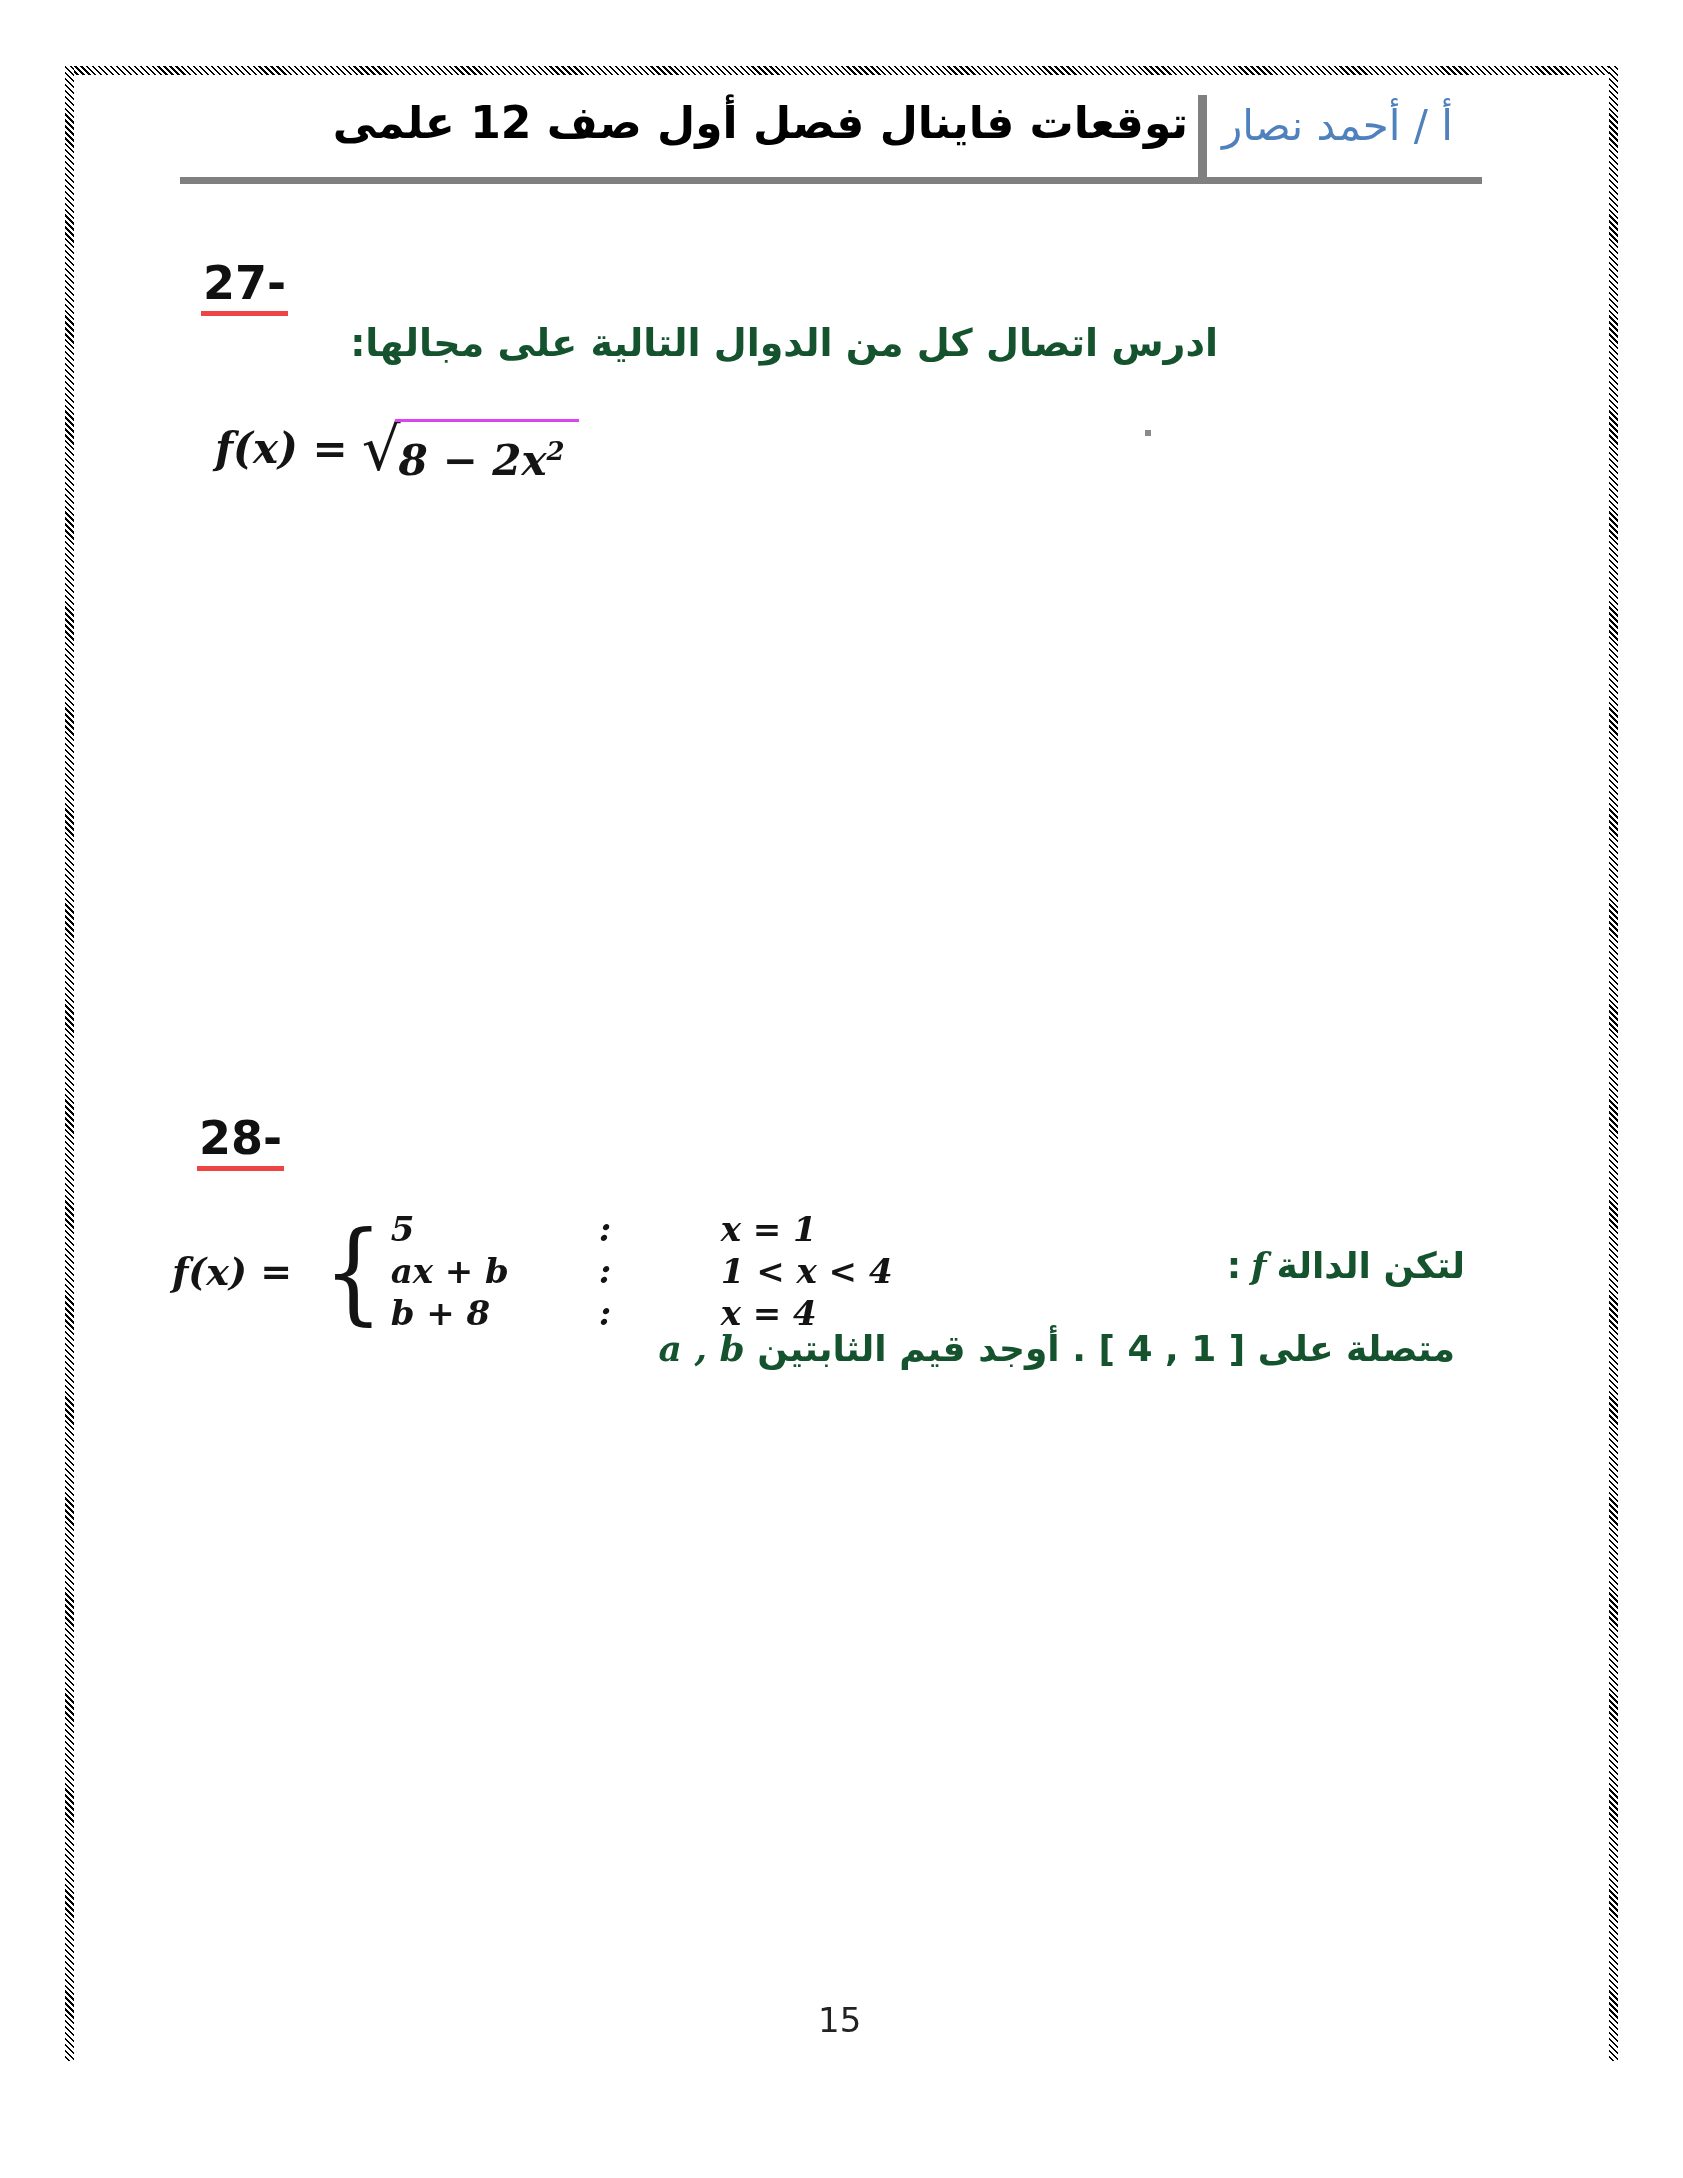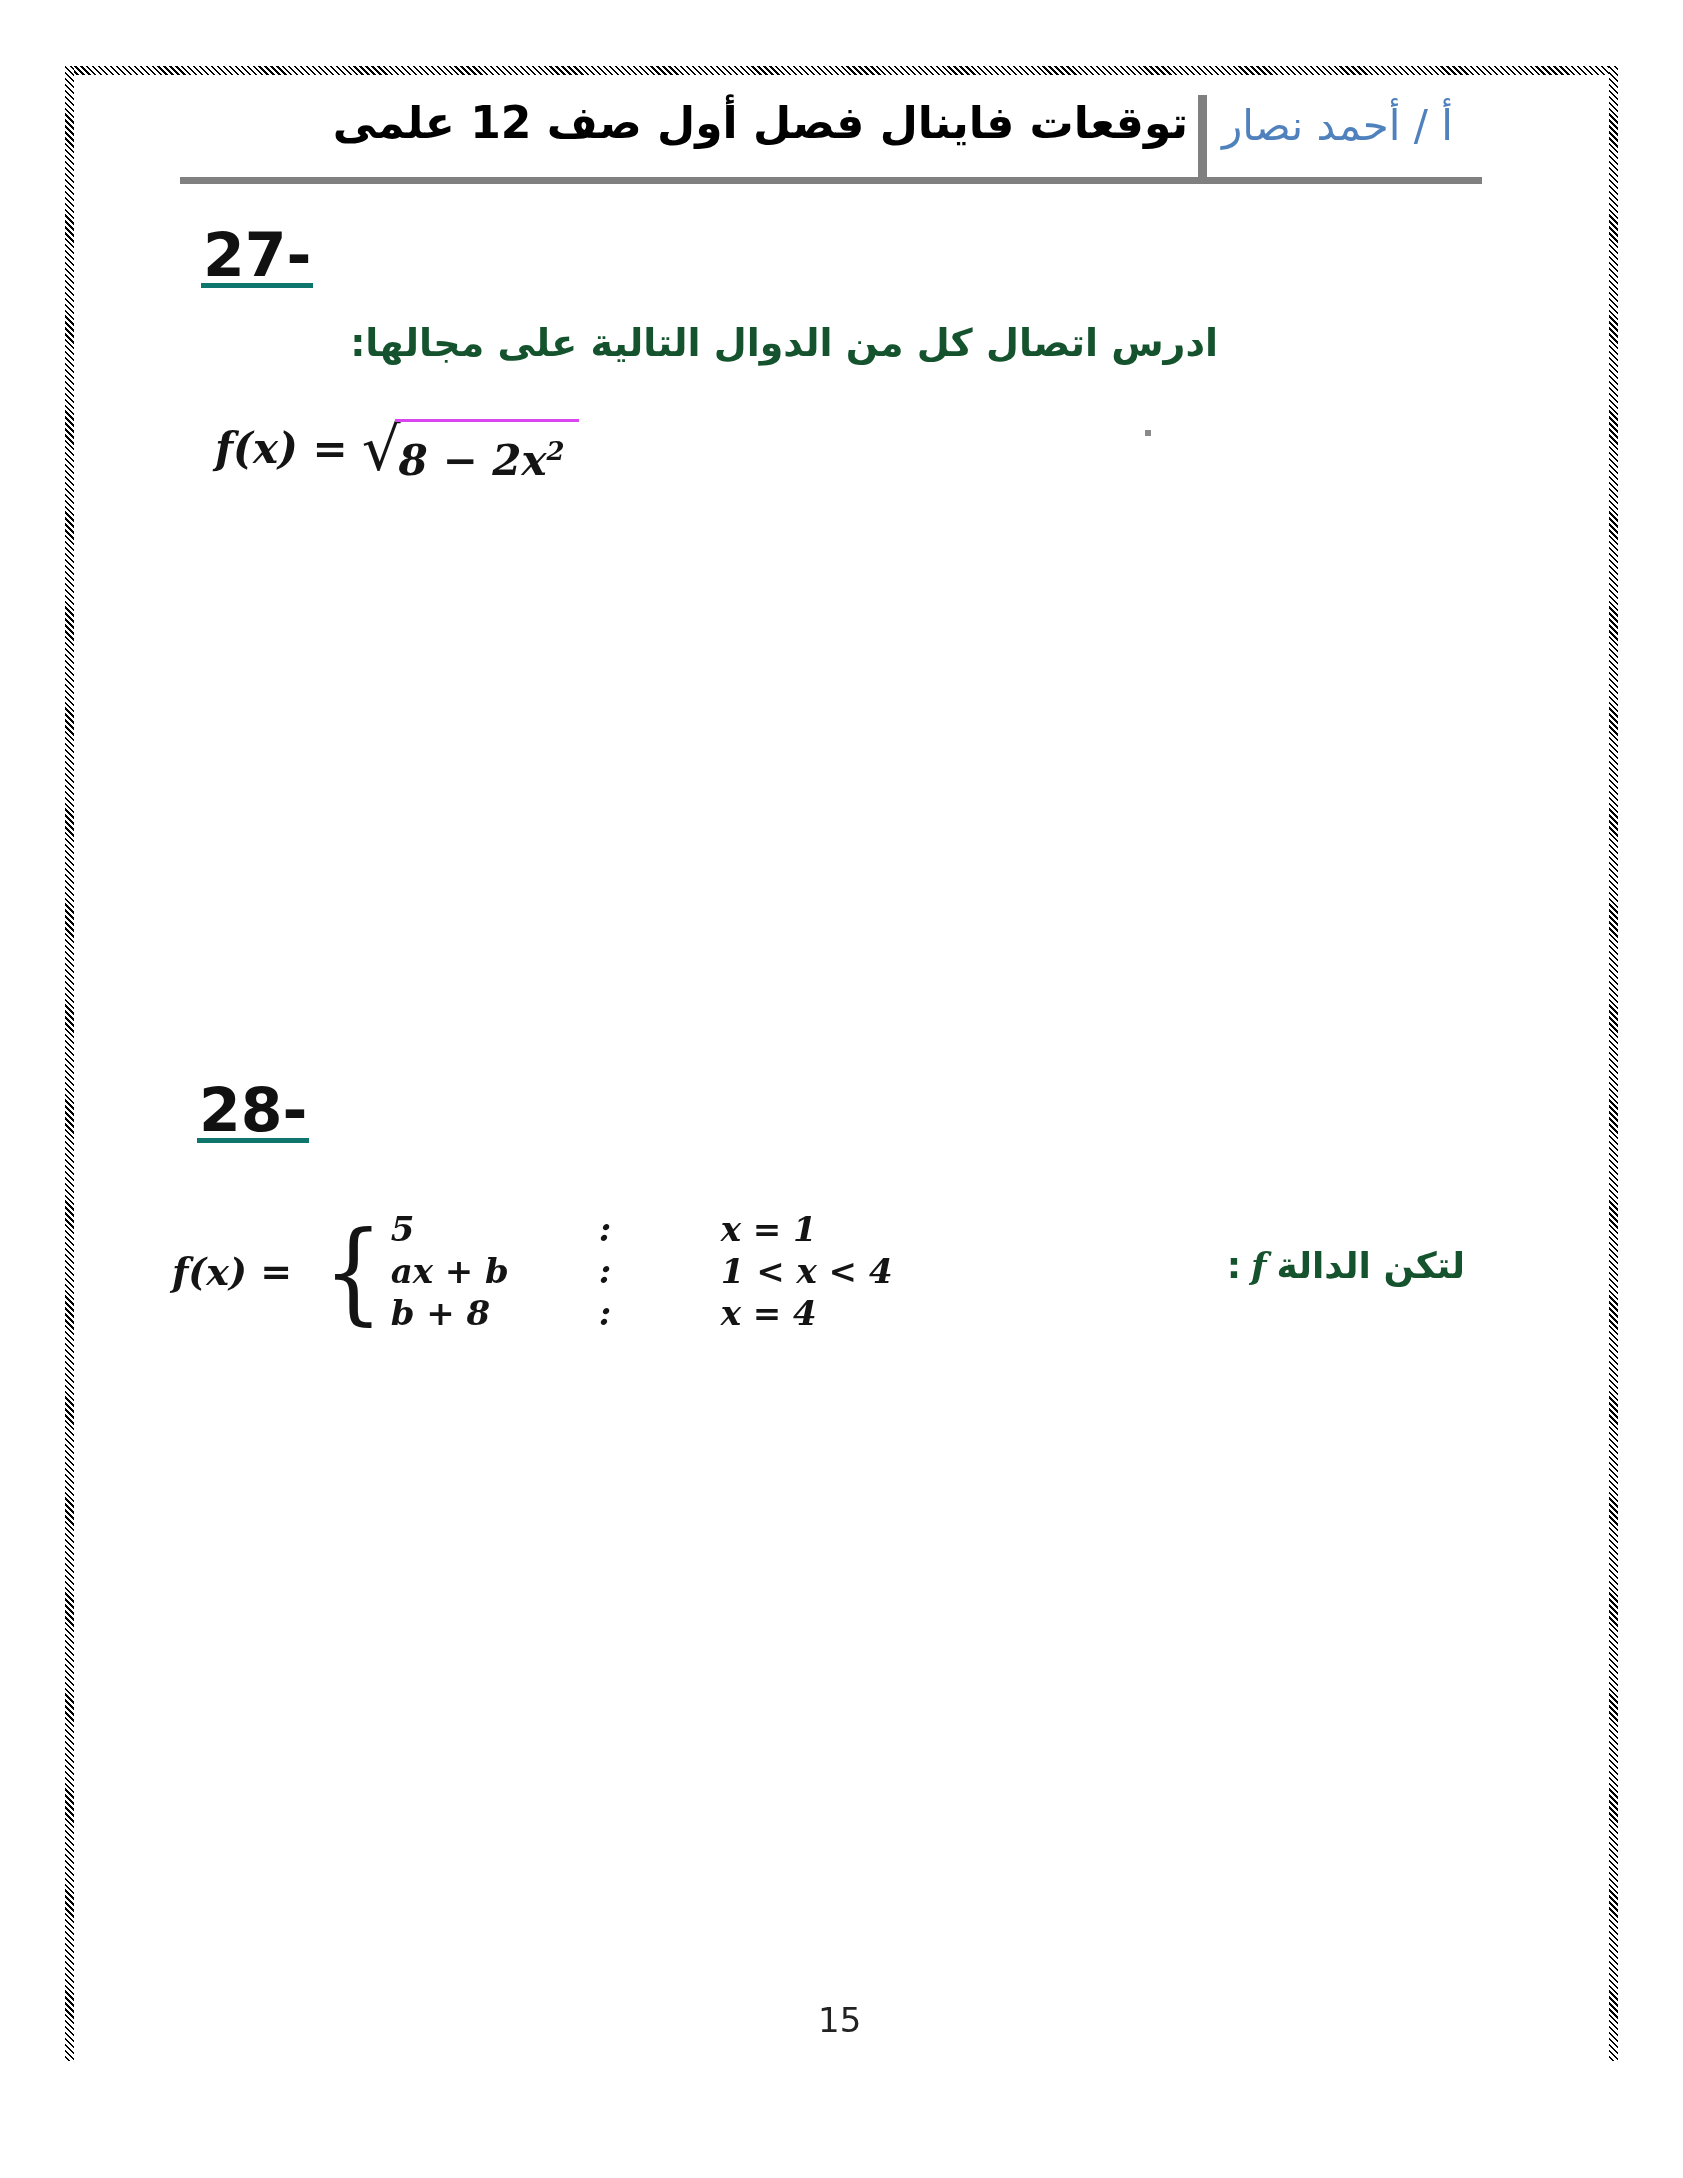--- a/index.html
+++ b/index.html
@@ -24,22 +24,22 @@
   }
   .vbar{position:absolute;left:1198px;top:95px;width:9px;height:89px;background:#808080;}
   .author-blue{
     position:absolute;right:230px;top:93px;direction:rtl;
     font-size:42px;font-weight:normal;white-space:nowrap;line-height:65px;
   }
   .hrule{position:absolute;left:180px;top:177px;width:1302px;height:7px;background:#808080;}
 
   
   .sec-num{
-    position:absolute;font-size:60px;font-weight:bold;color:#111;
-    border-bottom:5px solid #0f766e;padding:0 2px 3px 2px;line-height:50px;
+    position:absolute;font-size:46px;font-weight:bold;color:#111;
+    border-bottom:5px solid #ef4444;padding:0 2px 3px 2px;line-height:50px;margin-top:28px;
   }
   .sec27{left:201px;top:230px;}
   .sec28{left:197px;top:1085px;}
 
   
   .ar-scan{
     direction:rtl;font-weight:bold;color:#14532d;white-space:nowrap;
     font-family:"DejaVu Sans", sans-serif;
   }
   .instr{position:absolute;right:465px;top:313px;font-size:38px;line-height:61px;}
@@ -119,17 +119,21 @@
       <span class="cell m">x = 1</span>
       <span class="cell m">ax + b</span>
       <span class="cell m">:</span>
       <span class="cell m">1 &lt; x &lt; 4</span>
       <span class="cell m">b + 8</span>
       <span class="cell m">:</span>
       <span class="cell m">x = 4</span>
     </div>
   </div>
 
+  <div class="ar-scan closing">
+    <span>متصلة على [ 1 , 4 ] . أوجد قيم الثابتين</span>
+    <span class="lat">a , b</span>
+  </div>
 
   <div class="page-num">15</div>
 
 </div>
 
 
 </body></html>

